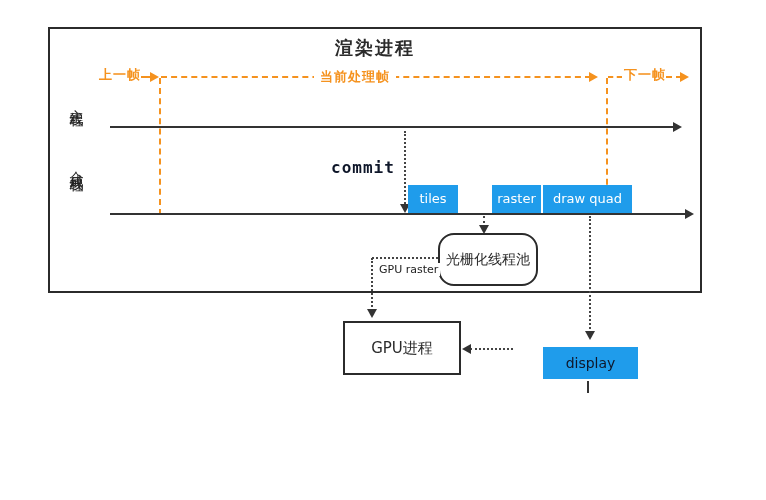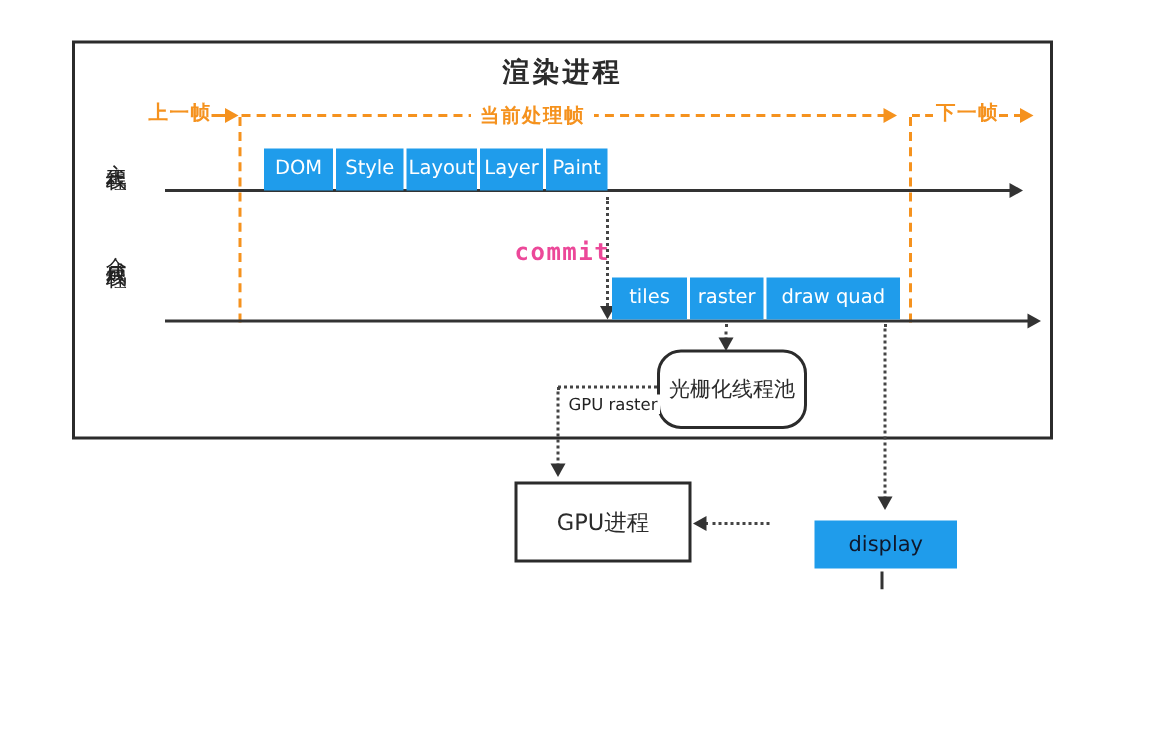--- a/index.html
+++ b/index.html
@@ -30,21 +30,21 @@
   .tri.d { border-left:5px solid transparent; border-right:5px solid transparent; border-top:9px solid #333; }
   .tri.orange.r { border-left-color:var(--orange); }
 
   
   .vlabel { writing-mode:vertical-rl; text-orientation:upright; font-size:14px; letter-spacing:3px; color:#222; }
 
   
   .stage-row { display:flex; gap:2px; }
   .stage { background:var(--blue); color:#fff; font-size:13px; height:28px; line-height:28px; text-align:center; }
 
-  .commit { font-family:"DejaVu Sans Mono", monospace; font-weight:bold; font-size:16px; letter-spacing:1px; color:#ec4899;margin-left:12px; }
+  .commit { font-family:"DejaVu Sans Mono", monospace; font-weight:bold; font-size:16px; letter-spacing:1px; color:#0f172a; }
 
   .pool-box { width:100px; height:53px; border:2px solid var(--ink); border-radius:16px; background:#fff;
               display:flex; align-items:center; justify-content:center; font-size:14px; }
   .small-label { font-size:11px; color:#222; background:#fff; padding:0 2px; }
 
   .proc-box { border:2px solid var(--ink); background:#fff; }
   .proc-title { text-align:center; font-size:15px; }
 
   .display-box { background:var(--blue); color:#0f172a; font-size:14px; display:flex; align-items:center; justify-content:center; }
 
@@ -75,37 +75,30 @@
   <div class="abs dash-h" style="left:608px; top:76px; width:14px;"></div>
   <div class="abs marker-label" style="left:624px; top:66px;">下一帧</div>
   <div class="abs dash-h" style="left:666px; top:76px; width:16px;"></div>
   <div class="abs tri orange r" style="left:680px; top:72px;"></div>
 
   <div class="abs vlabel" style="left:68px; top:98px; height:62px;">主线程</div>
   <div class="abs vlabel" style="left:68px; top:160px; height:84px;">合成线程</div>
 
   <div class="abs solid-h" style="left:110px; top:126px; width:566px;"></div>
   <div class="abs tri r" style="left:673px; top:122px;"></div>
-  <div class="abs stage-row" style="left:176px; top:99px;">
-    <div class="stage" style="width:46px;">DOM</div>
-    <div class="stage" style="width:45px;">Style</div>
-    <div class="stage" style="width:47px;">Layout</div>
-    <div class="stage" style="width:42px;">Layer</div>
-    <div class="stage" style="width:41px;">Paint</div>
-  </div>
 
   <div class="abs commit" style="left:331px; top:158px;">commit</div>
   <div class="abs dot-v" style="left:404px; top:131px; height:73px;"></div>
   <div class="abs tri d" style="left:400px; top:204px;"></div>
 
   <div class="abs solid-h" style="left:110px; top:213px; width:578px;"></div>
   <div class="abs tri r" style="left:685px; top:209px;"></div>
   <div class="abs stage-row" style="left:408px; top:185px;">
     <div class="stage" style="width:50px;">tiles</div>
-    <div class="stage" style="width:49px;">raster</div>
+    <div class="stage" style="width:49px;margin-left:32px;">raster</div>
     <div class="stage" style="width:89px;">draw quad</div>
   </div>
 
   <div class="abs dot-v" style="left:483px; top:216px; height:11px;"></div>
   <div class="abs tri d" style="left:479px; top:225px;"></div>
   <div class="abs pool-box" style="left:438px; top:233px;">
     <span>光栅化线程池</span>
   </div>
 
   <div class="abs dot-h" style="left:372px; top:257px; width:66px;"></div>

